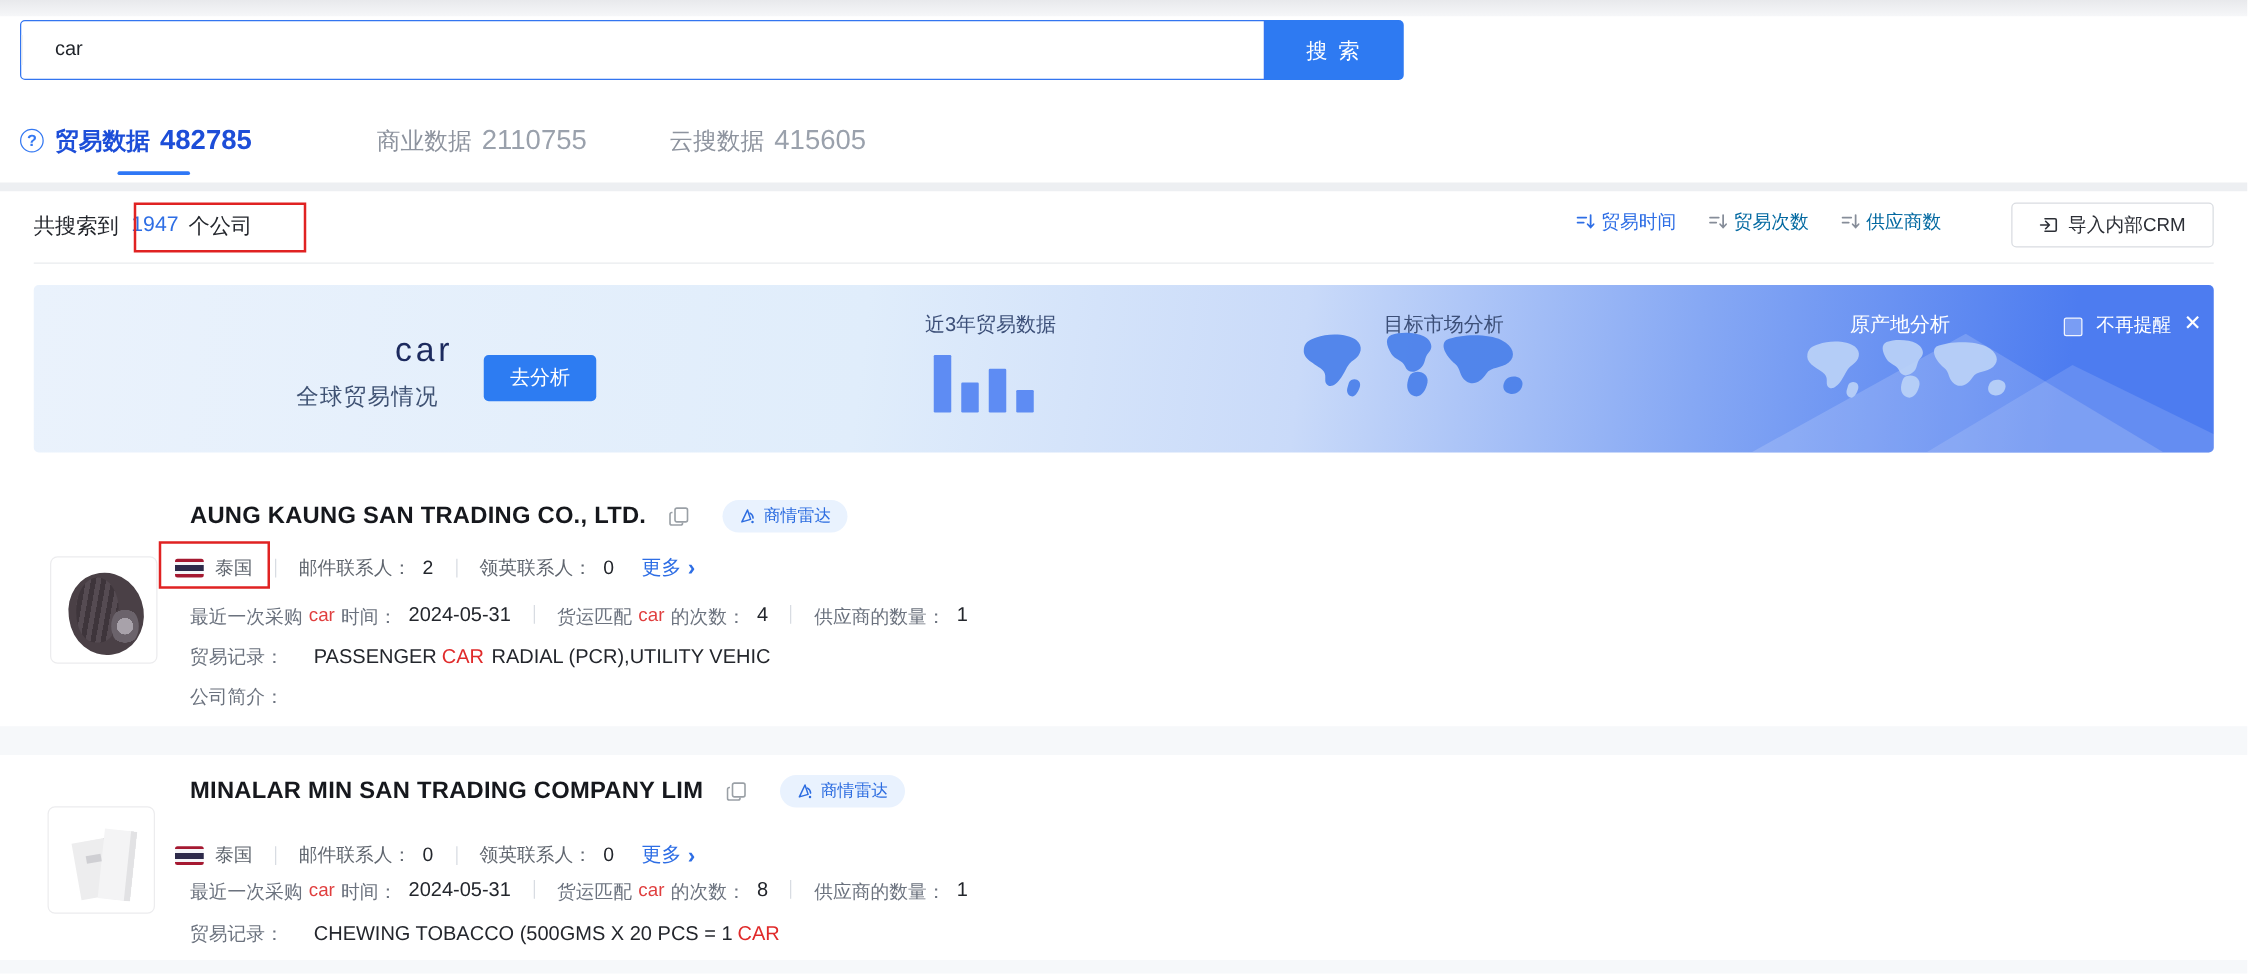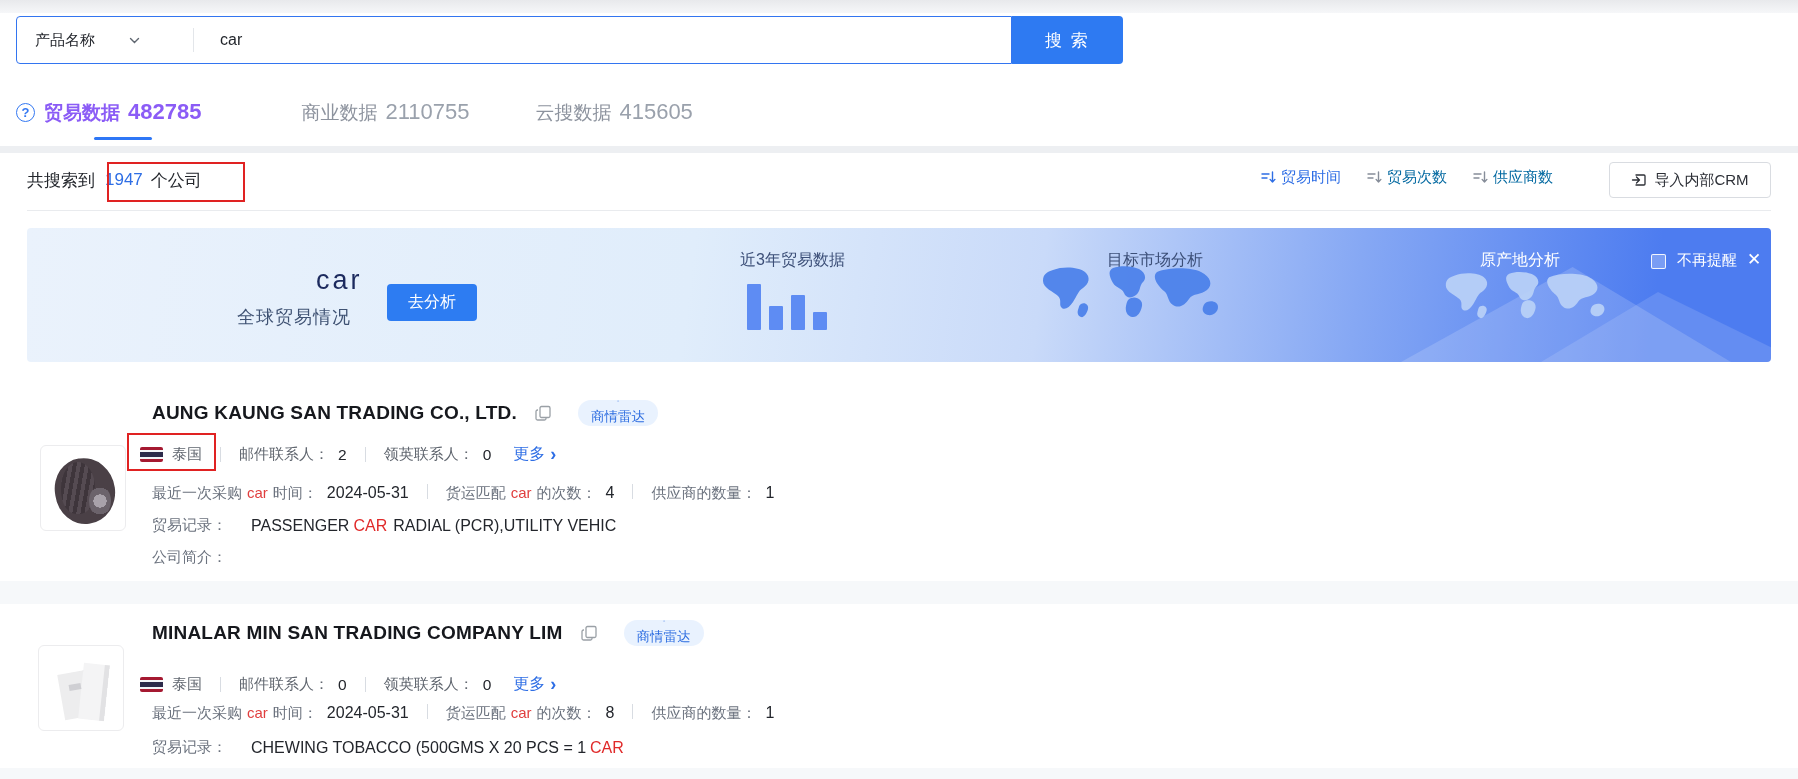--- a/index.html
+++ b/index.html
@@ -31,21 +31,21 @@
     font-family:inherit; letter-spacing:2px; }
 
   
   .tabs-row { left:16px; top:92px; height:40px; display:flex; align-items:center; }
   .help-icon { width:19px; height:19px; border:1.5px solid #3478f2; border-radius:50%;
     color:#3478f2; font-size:13px; display:flex; align-items:center; justify-content:center;
     margin-right:9px; font-weight:bold; }
   .tab { display:flex; align-items:baseline; cursor:pointer; }
   .tab .t-label { font-size:19px; }
   .tab .t-count { font-size:22px; margin-left:8px; }
-  .tab.active .t-label, .tab.active .t-count { color:#8b5cf6; font-weight:700; }
+  .tab.active .t-label, .tab.active .t-count { color:#1d4ed8; font-weight:700; }
   .tab.inactive .t-label { color:#8d939e; }
   .tab.inactive .t-count { color:#9aa1ac; }
   .tab-gap1 { margin-left:100px; }
   .tab-gap2 { margin-left:66px; }
   .tab-underline { left:94px; top:137px; width:58px; height:3px; background:#2e77f6; border-radius:2px; }
 
   .gray-band { left:0; top:146px; width:1798px; height:7px; background:#edeff2; }
 
   
   .found-row { left:27px; top:163px; height:34px; display:flex; align-items:center; font-size:17px; }
@@ -112,21 +112,21 @@
     background:#ededee; transform:rotate(-10deg); box-shadow:inset -4px 0 0 #dcdcde; }
   .boxes-b { position:absolute; left:42px; top:18px; width:26px; height:56px;
     background:#f4f4f5; transform:rotate(6deg); box-shadow:inset -5px 0 0 #e2e2e4; }
   .boxes-c { position:absolute; left:30px; top:38px; width:12px; height:6px; background:#cfcfd3; transform:rotate(-10deg); }
 
   .title-row { display:flex; align-items:center; }
   .c-title { font-size:19px; font-weight:600; color:#16181d; letter-spacing:0.2px; }
   .copy-icon { margin-left:18px; cursor:pointer; display:flex; }
   .radar-badge { margin-left:26px; height:26px; padding:0 13px; border-radius:13px;
     background:#e9f2fe; color:#2c6ce0; font-size:13.5px; display:flex; align-items:center;
-    gap:6px; cursor:pointer;flex-direction:column; }
+    gap:6px; cursor:pointer; }
   .title1 { left:152px; top:400px; }
   .title2 { left:152px; top:620px; }
 
   .meta-row { display:flex; align-items:center; font-size:15px; color:#60666f; }
   .meta1 { left:140px; top:444px; }
   .meta2 { left:140px; top:674px; }
   .flag-th { width:23px; height:15px; border-radius:2px; margin-right:9px;
     background:linear-gradient(180deg,#A51931 0 17%,#F4F5F8 17% 34%,#2D2A4A 34% 66%,#F4F5F8 66% 83%,#A51931 83% 100%); }
   .meta-sep { width:1px; height:15px; background:#d8dce2; margin:0 18px; }
   .meta-num { color:#23262c; font-size:15.5px; margin-left:9px; }
@@ -151,28 +151,20 @@
   .card-sep { left:0; top:581px; width:1798px; height:23px; background:#f6f8fa; }
   .bottom-band { left:0; top:768px; width:1798px; height:11px; background:#f6f8fa; }
 </style>
 </head>
 <body>
 
 <div class="abs top-strip"></div>
 
 <div class="abs search-wrap">
   <div class="search-box">
-    <div class="cat-select">
-      <span class="cat-label">产品名称</span>
-      <span class="chevron">
-        <svg width="11" height="11" viewBox="0 0 11 11">
-            <path d="M1.5 3.5 L5.5 7.5 L9.5 3.5" stroke="#5f6670" stroke-width="1.4" fill="none" stroke-linecap="round"></path>
-          </svg>
-      </span>
-    </div>
     <div class="v-divider"></div>
     <div class="query-area">car</div>
   </div>
   <button class="search-btn">搜 索</button>
 </div>
 
 <div class="abs tabs-row">
   <span class="help-icon">?</span>
   <div class="tab active">
     <span class="t-label">贸易数据</span>

